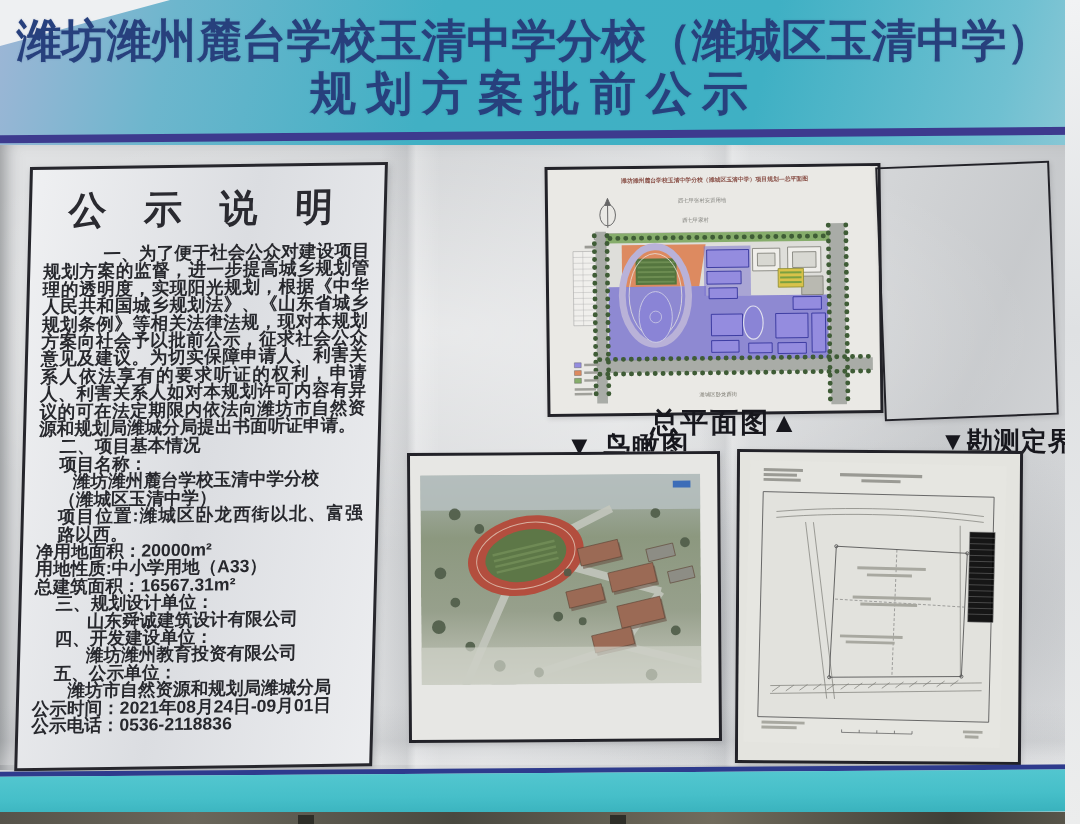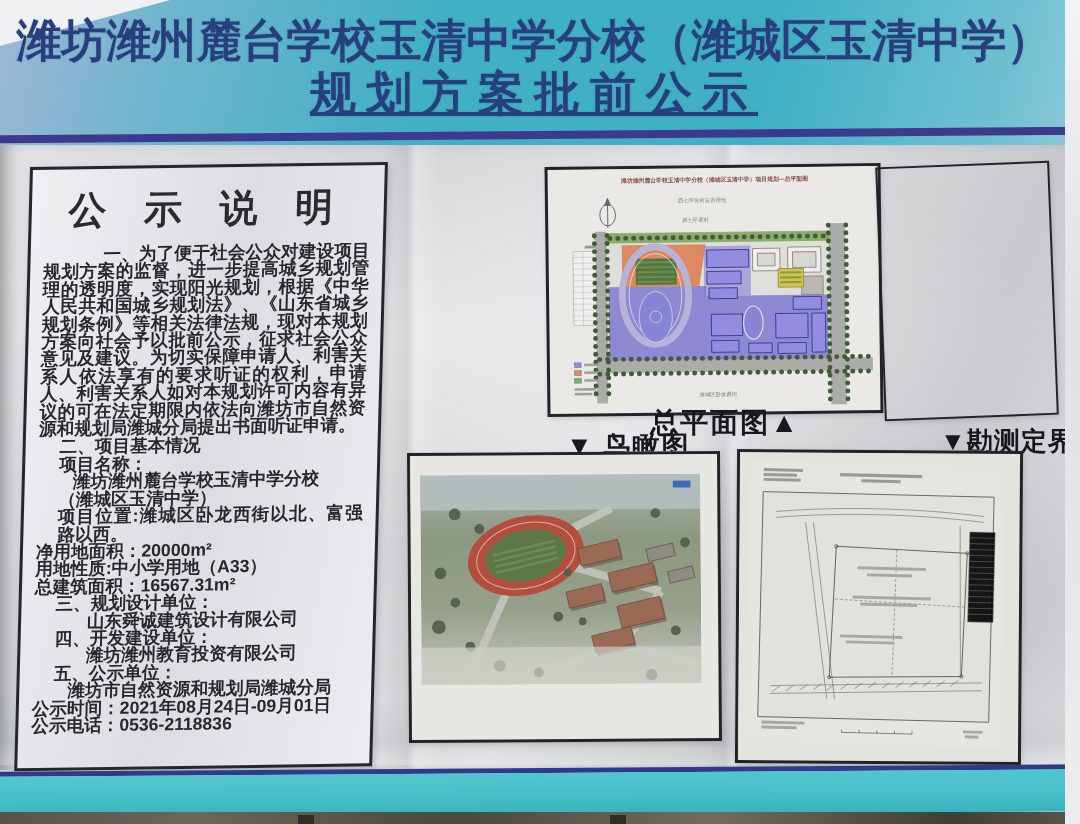--- a/index.html
+++ b/index.html
@@ -20,21 +20,21 @@
   
   .banner{position:absolute;left:0;top:0;width:1080px;height:146px;
     background:linear-gradient(103deg,#9eb6d6 0%, #6db6cd 16%, #41b0c4 40%, #3fb0c4 70%, #6fc0d1 92%, #8cc8d6 100%);}
   .banner-wedge{position:absolute;left:0;top:0;width:170px;height:46px;background:#eef0f2;
     clip-path:polygon(0 0,100% 0,0 100%);}
   .banner-stripe{position:absolute;left:-6px;top:131px;width:1095px;height:8px;background:#3d3a8e;transform:rotate(-0.45deg);}
   .banner-title{position:absolute;left:0;top:14px;width:1068px;text-align:center;
     font-family:"Liberation Serif",serif;font-weight:bold;color:#27407d;
     text-shadow:0 0 2px rgba(40,60,120,.25);}
   .banner-line1{font-size:45px;line-height:54px;letter-spacing:0px;}
-  .banner-line2{font-size:46px;line-height:52px;letter-spacing:10px;text-decoration:underline;}
+  .banner-line2{font-size:46px;line-height:52px;letter-spacing:10px;}
   .edge-right{position:absolute;right:0;top:0;width:15px;height:824px;background:linear-gradient(180deg,#f2f3f4,#dfe1e3 40%,#eceded);}
   
   .bottom-line{position:absolute;left:-8px;top:768px;width:1100px;height:5px;background:#2e3b8d;transform:rotate(-0.4deg);}
   .bottom-band{position:absolute;left:-8px;top:773px;width:1100px;height:42px;transform:rotate(-0.4deg);
     background:linear-gradient(180deg,#52c6cf,#46bfc9 55%,#39b2bd);}
   .ground{position:absolute;left:0;top:812px;width:1080px;height:12px;
     background:linear-gradient(90deg,#56534a,#6b675b 18%,#494940 42%,#716c5d 66%,#3f3f37 88%,#5a574c);}
   .post{position:absolute;top:815px;width:16px;height:9px;background:#2e2e28;}
   
   .notice{position:absolute;left:30px;top:167px;width:352px;height:598px;

